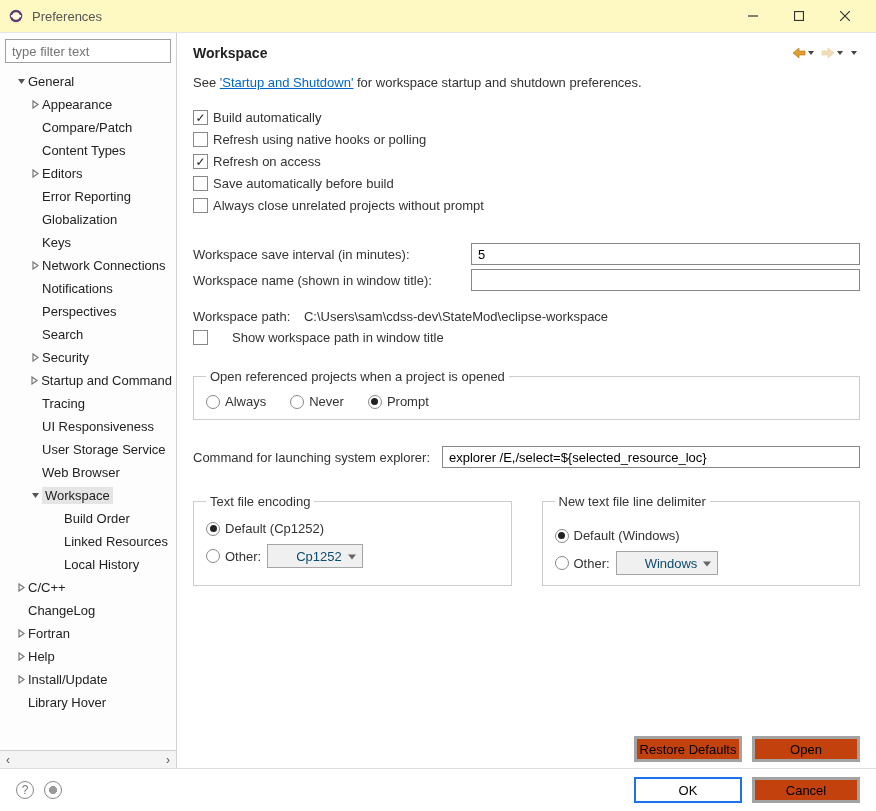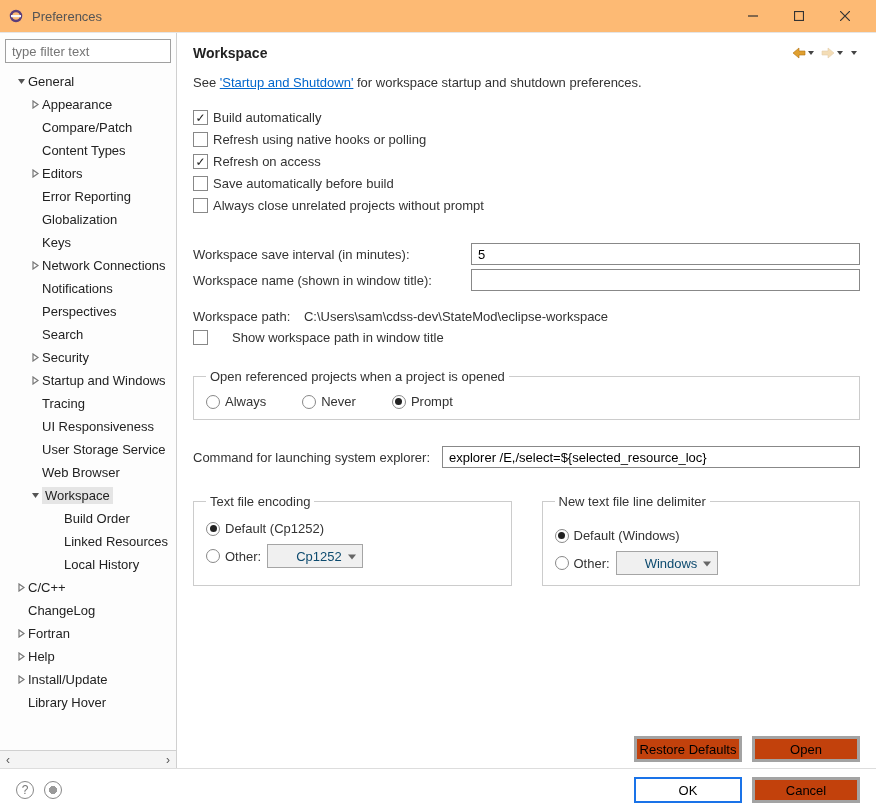--- a/index.html
+++ b/index.html
@@ -14,21 +14,21 @@
       display: flex;
       flex-direction: column;
     }
     
     .titlebar {
       display: flex;
       align-items: center;
       height: 33px;
       padding: 0 8px;
       border-bottom: 1px solid #e5e5e5;
-      background: #fdba74;
+      background: #fef9c3;
     }
     .titlebar-icon {
       width: 16px;
       height: 16px;
       margin-right: 8px;
       display: flex;
       align-items: center;
       justify-content: center;
     }
     .titlebar-title { color: #555; flex: 1; }
@@ -169,21 +169,21 @@
     .block { margin-top: 30px; }
     .path-row { margin-top: 18px; margin-bottom: 6px; }
     .path-label { margin-right: 10px; }
 
     fieldset {
       border: 1px solid #ccc;
       padding: 8px 12px 10px 12px;
       margin: 0;
     }
     legend { padding: 0 4px; color: #333; }
-    .radio-row { display: flex; gap: 36px; margin-top: 2px; align-items: center; }
+    .radio-row { display: flex; gap: 24px; margin-top: 2px; align-items: center; }
     .radio {
       display: flex; align-items: center; gap: 5px; cursor: pointer;
     }
     .rbullet {
       width: 14px; height: 14px; border: 1px solid #888; border-radius: 50%;
       display: inline-flex; align-items: center; justify-content: center;
       background: #fff;
     }
     .rbullet.checked::after {
       content: ""; width: 7px; height: 7px; background: #222; border-radius: 50%;
@@ -362,21 +362,21 @@
               </svg>
             </span>
             <span class="tree-label">Security</span>
           </div>
           <div class="tree-row indent1">
             <span class="tw">
               <svg width="9" height="9" viewBox="0 0 9 9">
                 <path d="M2 1 L7 4.5 L2 8 Z" fill="none" stroke="#777" stroke-width="1.2"></path>
               </svg>
             </span>
-            <span class="tree-label">Startup and Windows</span>
+            <span class="tree-label">Startup and Command</span>
           </div>
           <div class="tree-row indent1">
             <span class="tw"></span>
             <span class="tree-label">Tracing</span>
           </div>
           <div class="tree-row indent1">
             <span class="tw"></span>
             <span class="tree-label">UI Responsiveness</span>
           </div>
           <div class="tree-row indent1">

